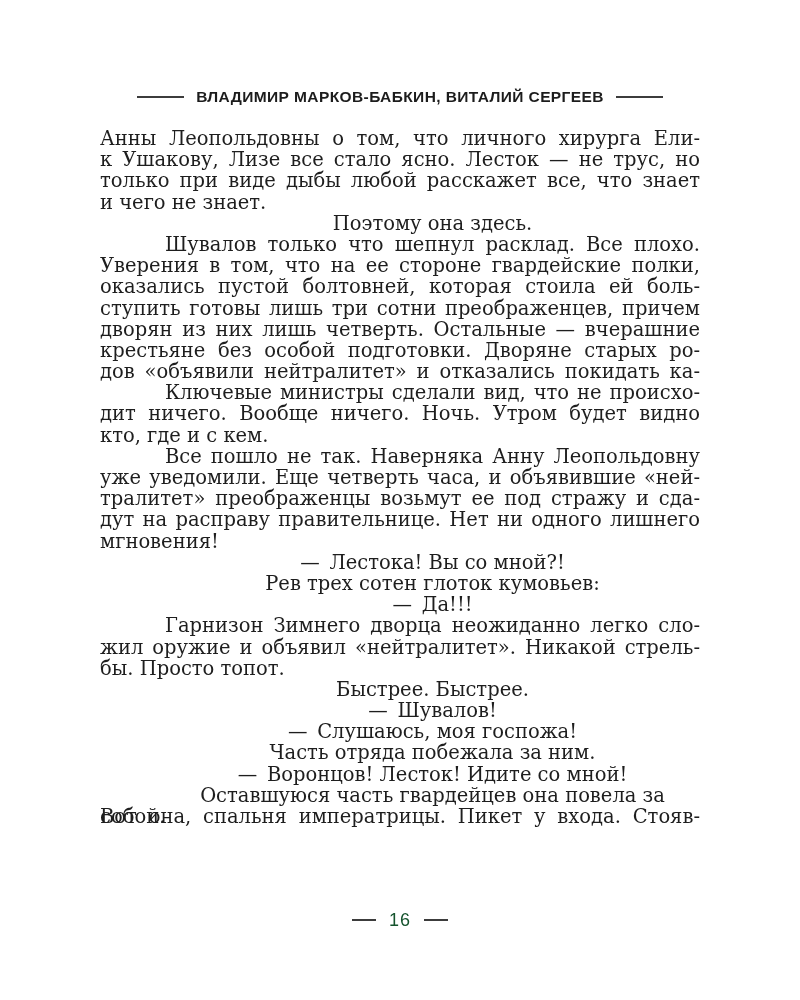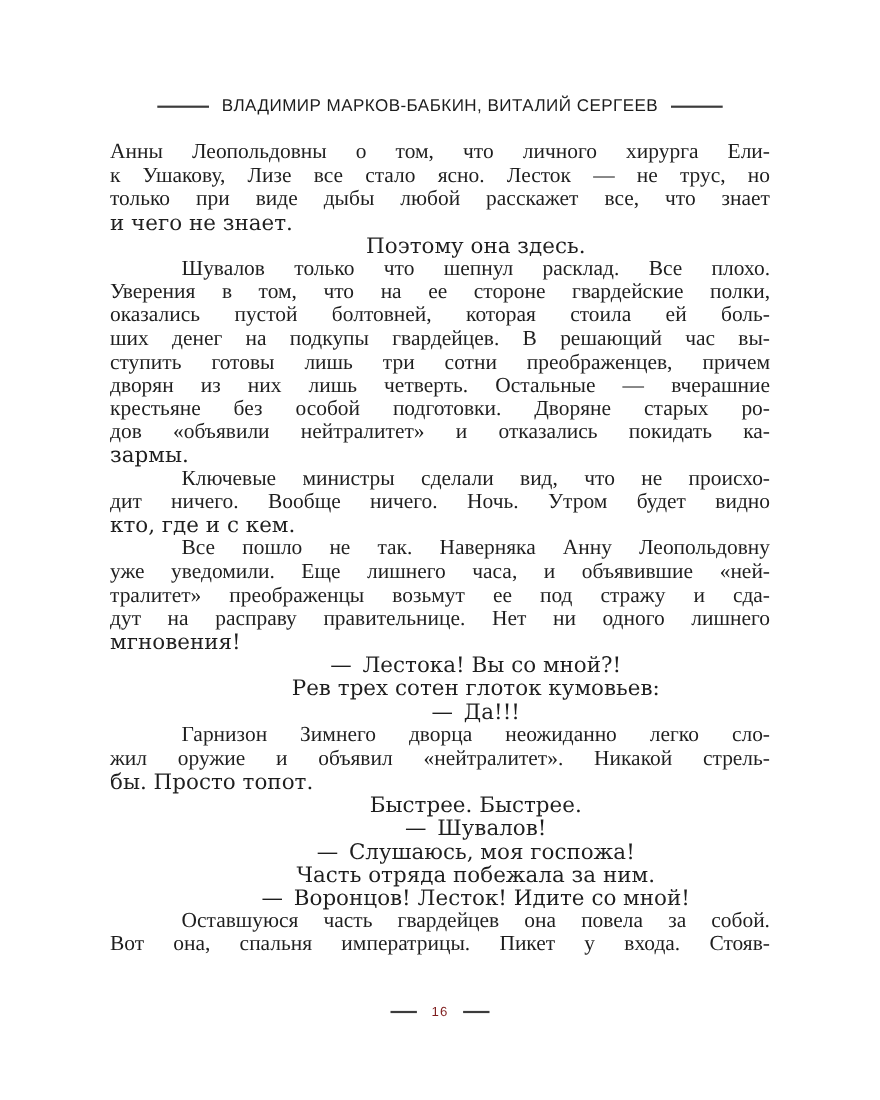--- a/index.html
+++ b/index.html
@@ -18,21 +18,21 @@
     left: 100px;
     width: 600px;
     height: 20px;
     display: flex;
     align-items: center;
     justify-content: center;
     gap: 12px;
   }
   .authors {
     font-family: "Liberation Sans", sans-serif;
-    font-weight: 400;
+    font-weight: 700;
     font-size: 15.5px;
     letter-spacing: 0.4px;
     color: #1c1c1c;
     white-space: nowrap;
   }
   .rule {
     height: 2px;
     background: #3c3c3c;
   }
   .rule.header-rule { width: 47px; }
@@ -43,44 +43,43 @@
     width: 600px;
     font-size: 19.5px;
     line-height: 21.2px;
     color: #1e1e1e;
   }
   .line { height: 21.2px; overflow: visible; }
   .line.just {
     text-align: justify;
     text-align-last: justify;
     text-justify: inter-word;
-    font-family: Liberation Serif, serif;
   }
   .line.left {
     text-align: left;
     white-space: nowrap;
   }
   .line.indent { text-indent: 65px; text-align: center; }
   .page-footer {
     position: absolute;
     top: 908px;
     left: 100px;
     width: 600px;
     height: 24px;
     display: flex;
     align-items: center;
     justify-content: center;
     gap: 13px;
   }
   .page-num {
     font-family: "Liberation Sans", sans-serif;
     font-weight: 500;
-    font-size: 12px;
+    font-size: 18px;
     letter-spacing: 1px;
-    color: #7f1d1d;
+    color: #14532d;
   }
   .rule.footer-rule { width: 24px; }
 </style>
 </head>
 <body>
 
 <div class="page-header">
   <span class="rule header-rule"></span>
   <span class="authors">ВЛАДИМИР МАРКОВ-БАБКИН, ВИТАЛИЙ СЕРГЕЕВ</span>
   <span class="rule header-rule"></span>
@@ -88,31 +87,29 @@
 
 <div class="page-body">
     <div class="line just">Анны Леопольдовны о том, что личного хирурга Ели-</div>
     <div class="line just">к Ушакову, Лизе все стало ясно. Лесток — не трус, но</div>
     <div class="line just">только при виде дыбы любой расскажет все, что знает</div>
     <div class="line left">и чего не знает.</div>
     <div class="line left indent">Поэтому она здесь.</div>
     <div class="line just indent">Шувалов только что шепнул расклад. Все плохо.</div>
     <div class="line just">Уверения в том, что на ее стороне гвардейские полки,</div>
     <div class="line just">оказались пустой болтовней, которая стоила ей боль-</div>
-    <div class="line just">ших денег на подкупы гвардейцев. В решающий час вы-</div>
     <div class="line just">ступить готовы лишь три сотни преображенцев, причем</div>
     <div class="line just">дворян из них лишь четверть. Остальные — вчерашние</div>
     <div class="line just">крестьяне без особой подготовки. Дворяне старых ро-</div>
     <div class="line just">дов «объявили нейтралитет» и отказались покидать ка-</div>
-    <div class="line left">зармы.</div>
     <div class="line just indent">Ключевые министры сделали вид, что не происхо-</div>
     <div class="line just">дит ничего. Вообще ничего. Ночь. Утром будет видно</div>
     <div class="line left">кто, где и с кем.</div>
     <div class="line just indent">Все пошло не так. Наверняка Анну Леопольдовну</div>
-    <div class="line just">уже уведомили. Еще лишнего часа, и объявившие «ней-</div>
+    <div class="line just">уже уведомили. Еще четверть часа, и объявившие «ней-</div>
     <div class="line just">тралитет» преображенцы возьмут ее под стражу и сда-</div>
     <div class="line just">дут на расправу правительнице. Нет ни одного лишнего</div>
     <div class="line left">мгновения!</div>
     <div class="line left indent">— Лестока! Вы со мной?!</div>
     <div class="line left indent">Рев трех сотен глоток кумовьев:</div>
     <div class="line left indent">— Да!!!</div>
     <div class="line just indent">Гарнизон Зимнего дворца неожиданно легко сло-</div>
     <div class="line just">жил оружие и объявил «нейтралитет». Никакой стрель-</div>
     <div class="line left">бы. Просто топот.</div>
     <div class="line left indent">Быстрее. Быстрее.</div>

